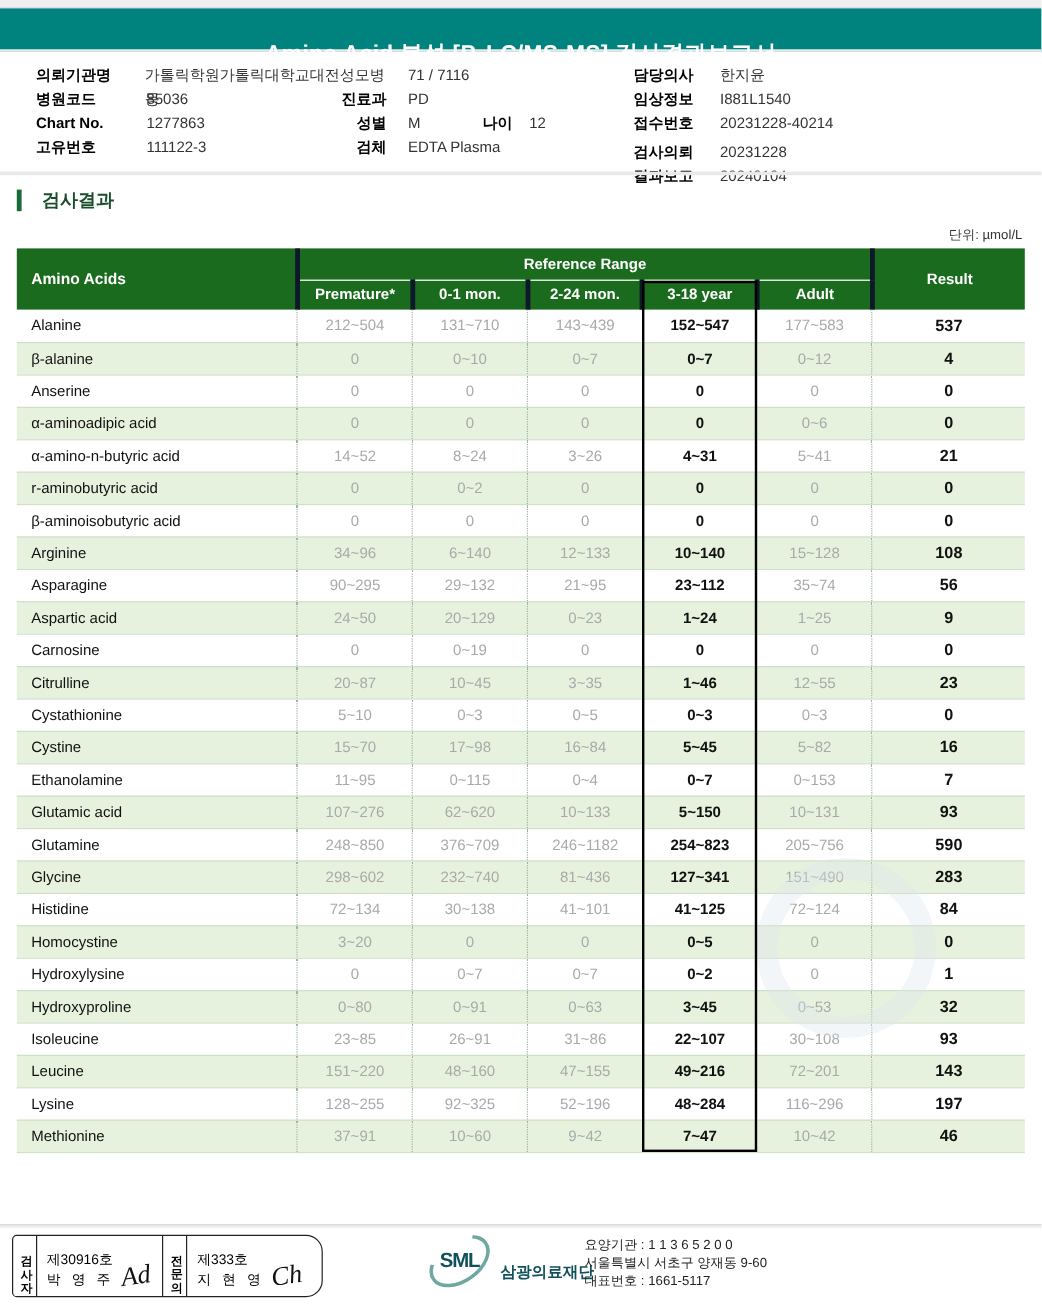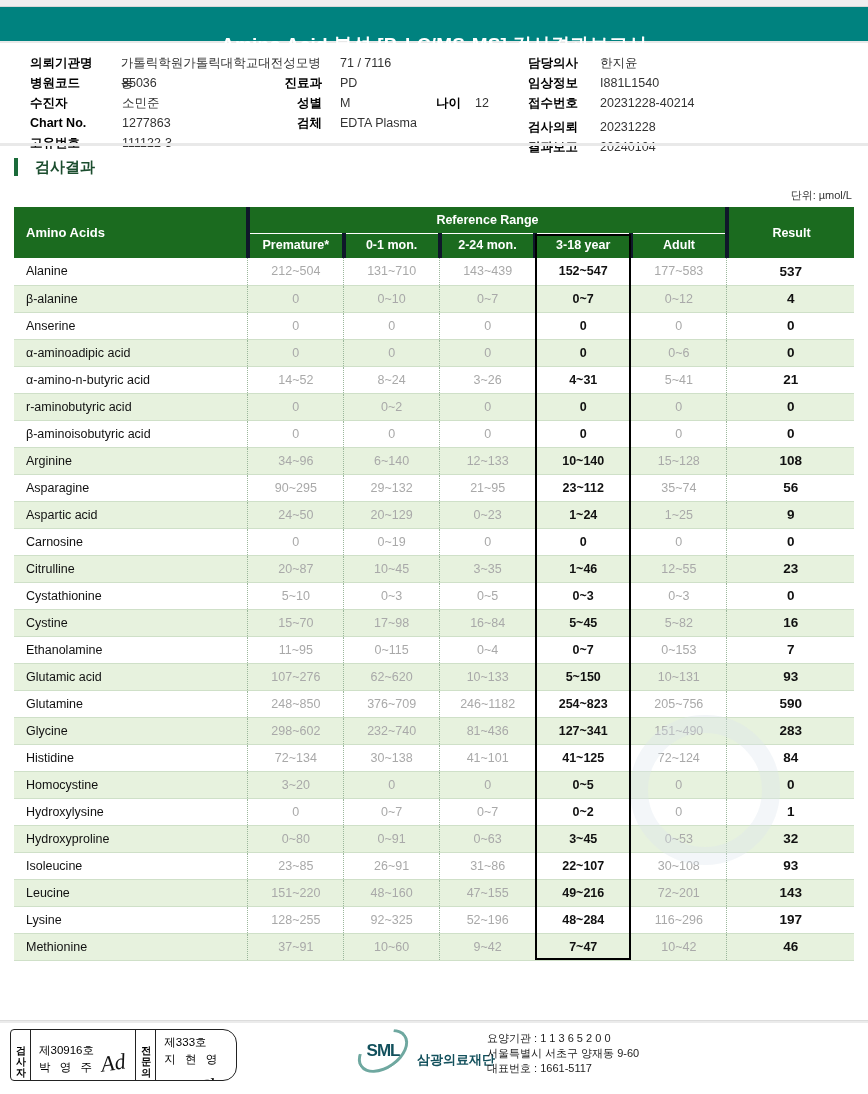--- a/index.html
+++ b/index.html
@@ -35,21 +35,21 @@
   .hdr .c3 { left:528px; width:330px; }
 
   .frow { display:flex; align-items:baseline; height:20px; line-height:20px; }
   .flabel { font-weight:bold; font-size:12.5px; color:#000; }
   .fvalue { font-size:12.5px; color:#333; }
 
   .c1 .flabel { width:92px; }
   .c2 .flabel { width:62px; text-align:right; padding-right:18px;}
   .c3 .flabel { width:72px; }
   .c2 .fvalue { min-width:52px; }
-  .inline-lbl { font-weight:bold; font-size:12.5px; color:#000; margin-left:44px; margin-right:14px;}
+  .inline-lbl { font-weight:bold; font-size:12.5px; color:#000; margin-left:10px; margin-right:14px;}
 
   .hdr-rule { position:absolute; left:0; right:0; bottom:2px; height:3px; background:#e9e9e9;}
 
   
   .sec {
     margin:10px 0 0 14px; display:flex; align-items:flex-start; gap:17px;
     height:24px;
   }
   .sec .bar { width:4px; height:18px; background:#1b6b3a; display:block;}
   .sec .sec-t { font-size:15px; font-weight:bold; color:#1b4d2e; }
@@ -107,21 +107,21 @@
   .sigbox {
     margin-left:10px; display:flex; border:1.5px solid #222;
     border-radius:4px 14px 14px 4px; overflow:hidden; height:52px; background:#fff;
   }
   .sig-tag {
     width:20px; display:flex; align-items:center; justify-content:center;
     font-size:10px; font-weight:bold; writing-mode:vertical-rl;
     letter-spacing:1px; border-right:1.5px solid #222; color:#000;
   }
   .sig-body { padding:4px 10px 4px 8px; display:flex; align-items:flex-end; gap:6px; border-right:1.5px solid #222;}
-  .sig-body.last { border-right:none; padding-right:16px;flex-direction:column;}
+  .sig-body.last { border-right:none; padding-right:16px;}
   .sig-lines { display:flex; flex-direction:column; justify-content:center; }
   .sig-no { font-size:11.5px; color:#000; line-height:17px;}
   .sig-nm { font-size:11.5px; color:#000; line-height:17px; letter-spacing:3px;}
   .sig-mark { font-family:"Liberation Serif", serif; font-style:italic; font-size:22px; color:#111; transform:rotate(-8deg); }
 
   .brand { position:absolute; left:355px; top:10px; display:flex; align-items:flex-end; gap:6px;}
   .brand .logo { position:relative; width:56px; height:36px; }
   .brand .logo .ring {
     position:absolute; inset:0; border:3px solid #6fa8a0; border-radius:50%;
     border-top-color:transparent; transform:rotate(-35deg);
@@ -144,24 +144,20 @@
 
 <div class="hdr">
   <div class="col c1">
     <div class="frow">
         <span class="flabel">의뢰기관명</span>
         <span class="fvalue">가톨릭학원가톨릭대학교대전성모병동</span>
       </div>
     <div class="frow">
         <span class="flabel">병원코드</span>
         <span class="fvalue">85036</span>
-      </div>
-    <div class="frow">
-        <span class="flabel">수진자</span>
-        <span class="fvalue">소민준</span>
       </div>
     <div class="frow">
         <span class="flabel">Chart No.</span>
         <span class="fvalue">1277863</span>
       </div>
     <div class="frow">
         <span class="flabel">고유번호</span>
         <span class="fvalue">111122-3</span>
       </div>
   </div>

